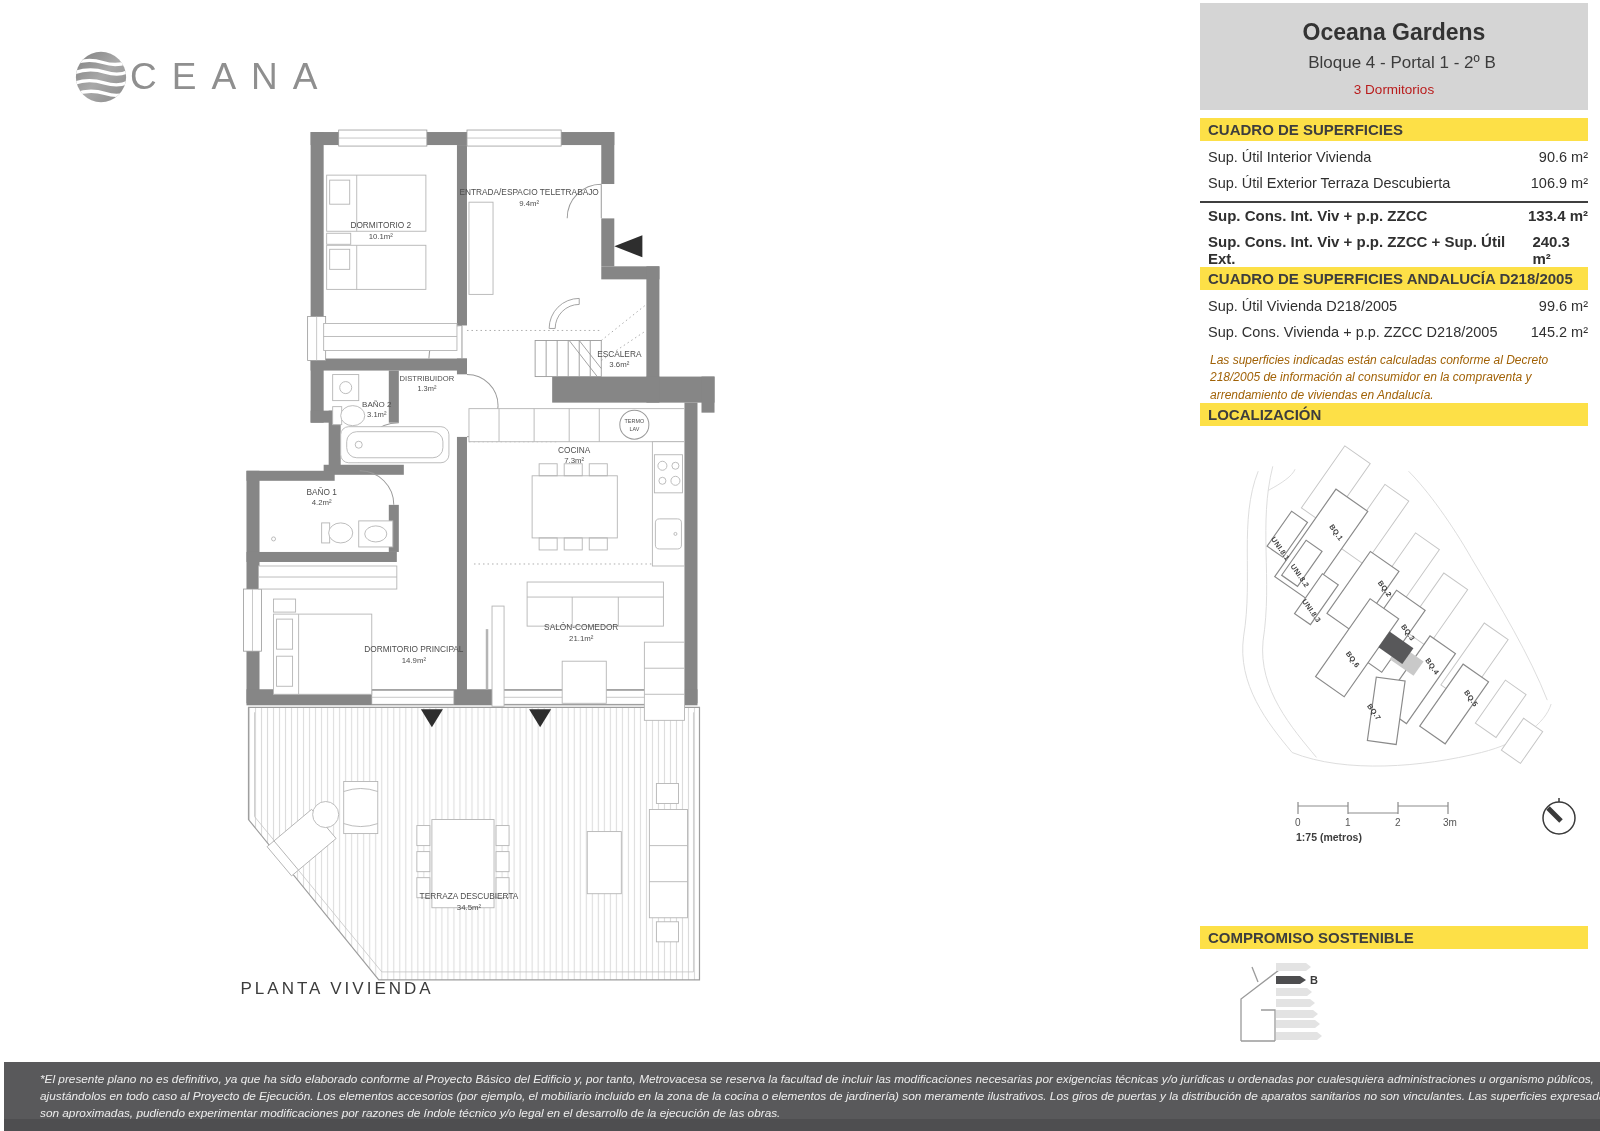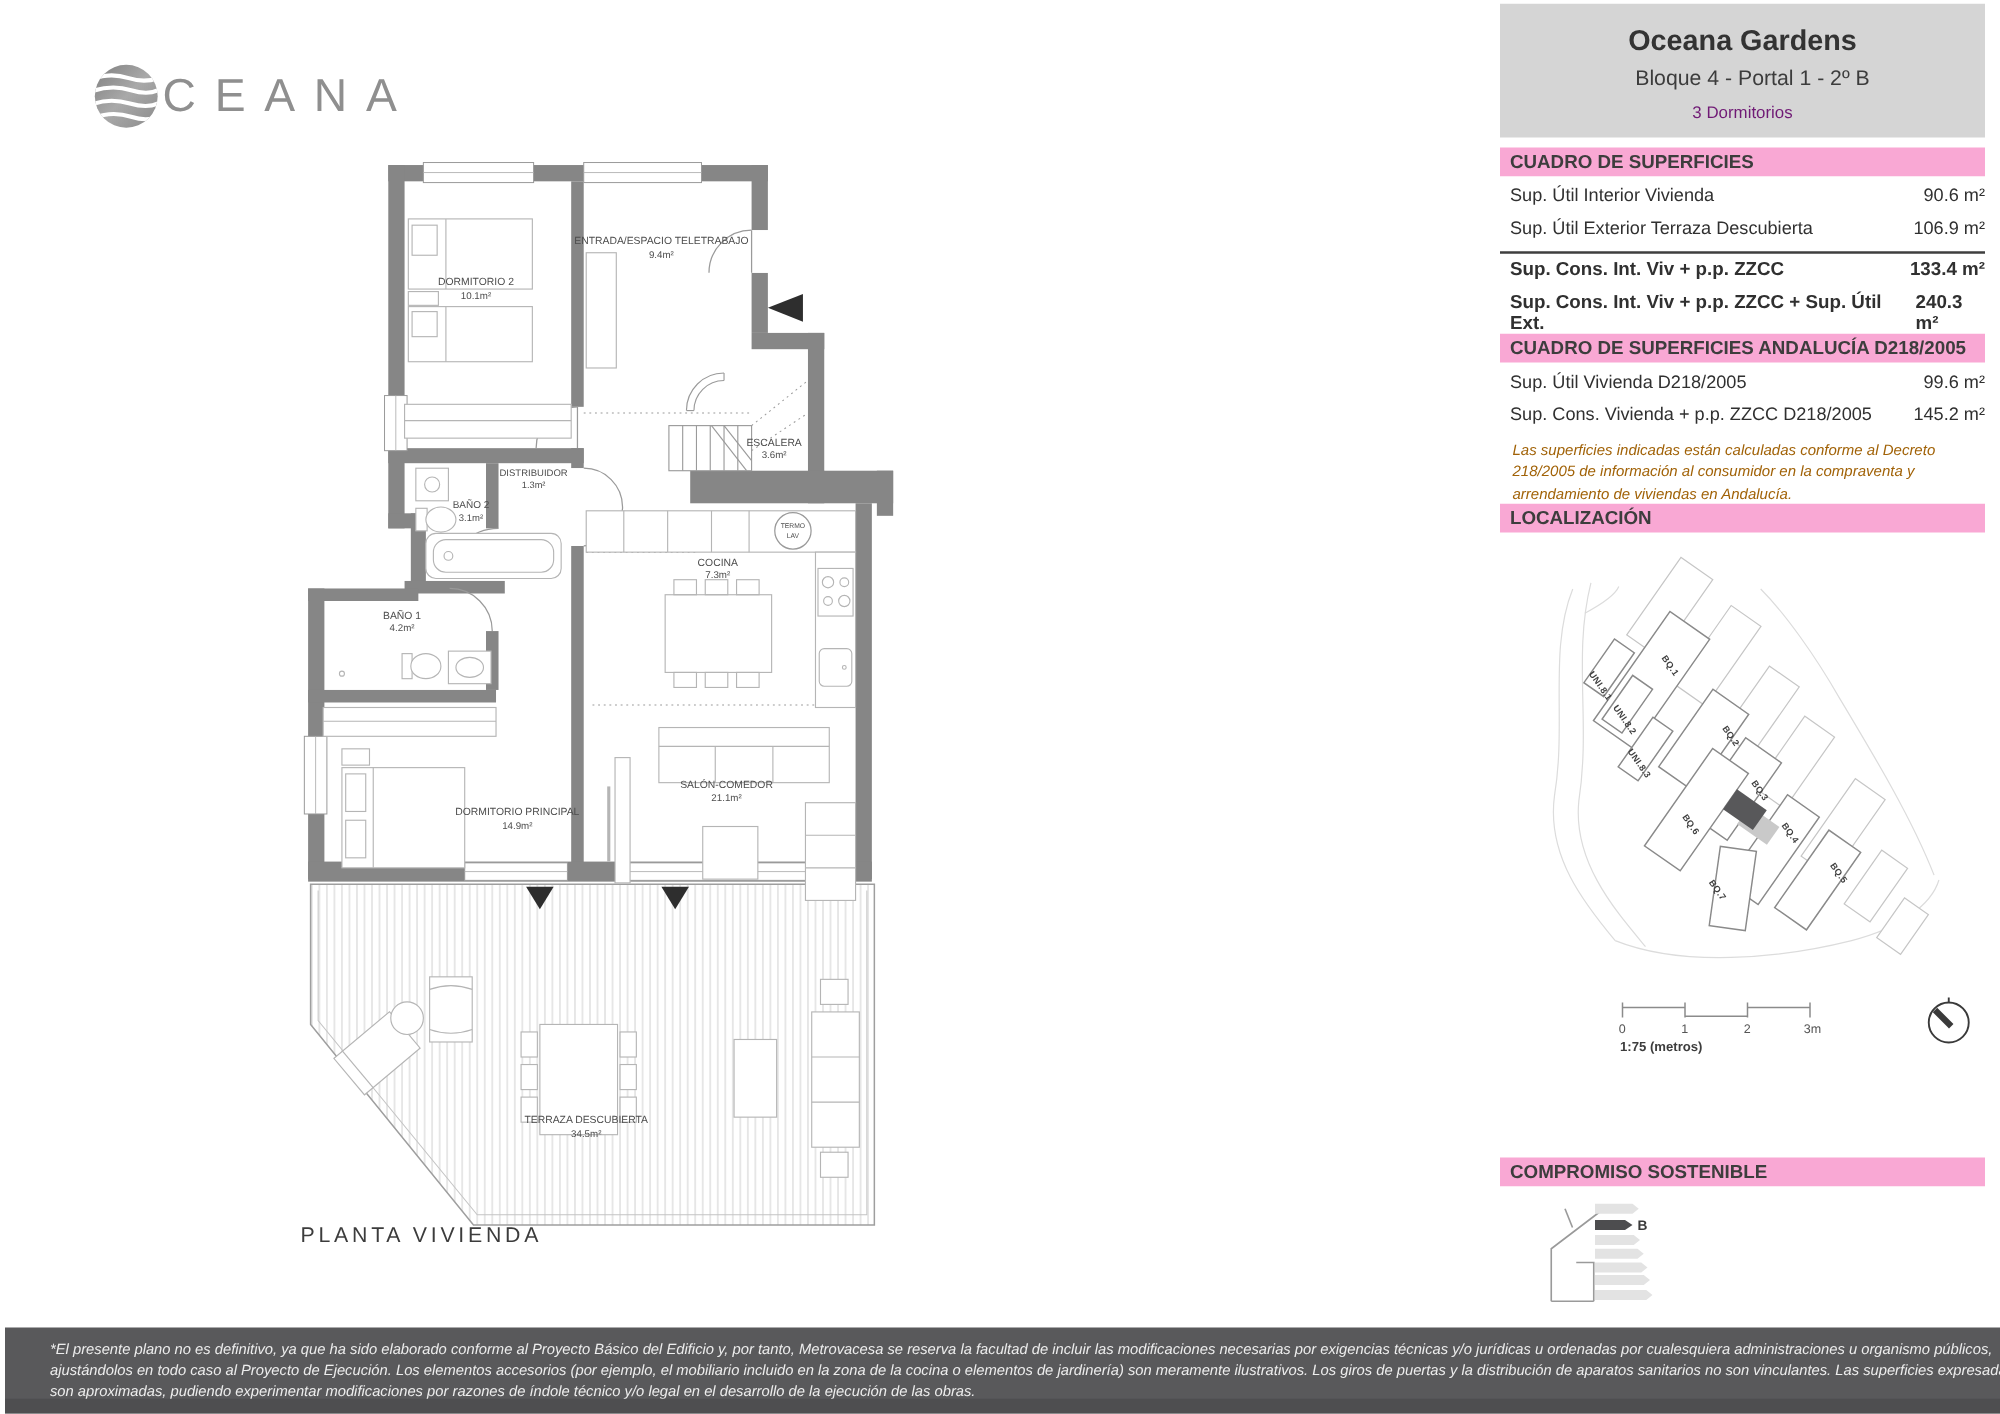--- a/index.html
+++ b/index.html
@@ -8,22 +8,22 @@
   
   .logo{position:absolute;left:72px;top:48px;display:flex;align-items:center;}
   .logo-text{font-size:37px;letter-spacing:15px;color:#8f8f8f;font-weight:400;}
   
   .floorplan{position:absolute;left:228px;top:118px;width:502px;height:902px;}
   
   .panel{position:absolute;left:1170px;top:0;width:388px;height:1060px;margin-left:30px;}
   .title-block{position:absolute;top:3px;left:0;right:0;height:107px;background:#d5d5d5;text-align:center;padding-top:16px;box-sizing:border-box;}
   .t1{font-size:23px;font-weight:bold;color:#333;}
   .t2{font-size:17px;margin-top:7px;color:#3c3c3c;padding-left:16px;}
-  .t3{font-size:13.5px;margin-top:9px;color:#701a75;}
-  .section-bar{position:absolute;left:0;right:0;height:23px;background:#f9a8d4;color:#3d3d3d;
+  .t3{font-size:13.5px;margin-top:9px;color:#b91c1c;}
+  .section-bar{position:absolute;left:0;right:0;height:23px;background:#fde047;color:#3d3d3d;
                font-size:15px;font-weight:bold;line-height:23px;padding-left:8px;box-sizing:border-box;}
   .srow{position:absolute;left:0;right:0;display:flex;justify-content:space-between;font-size:14.5px;color:#303030;}
   .srow .lbl{padding-left:8px;}
   .srow.bold{font-weight:bold;font-size:15px;gap:20px;}
   .divider{position:absolute;left:0;right:0;border-top:2px solid #3f3f3f;}
   .note{position:absolute;left:10px;width:352px;font-size:12px;font-style:italic;color:#a16207;line-height:1.45;}
   .mapsvg{position:absolute;left:0;top:427px;width:388px;height:360px;}
   .scalesvg{position:absolute;left:0;top:790px;width:388px;height:58px;}
   .energysvg{position:absolute;left:6px;top:951px;width:150px;height:100px;}
   

